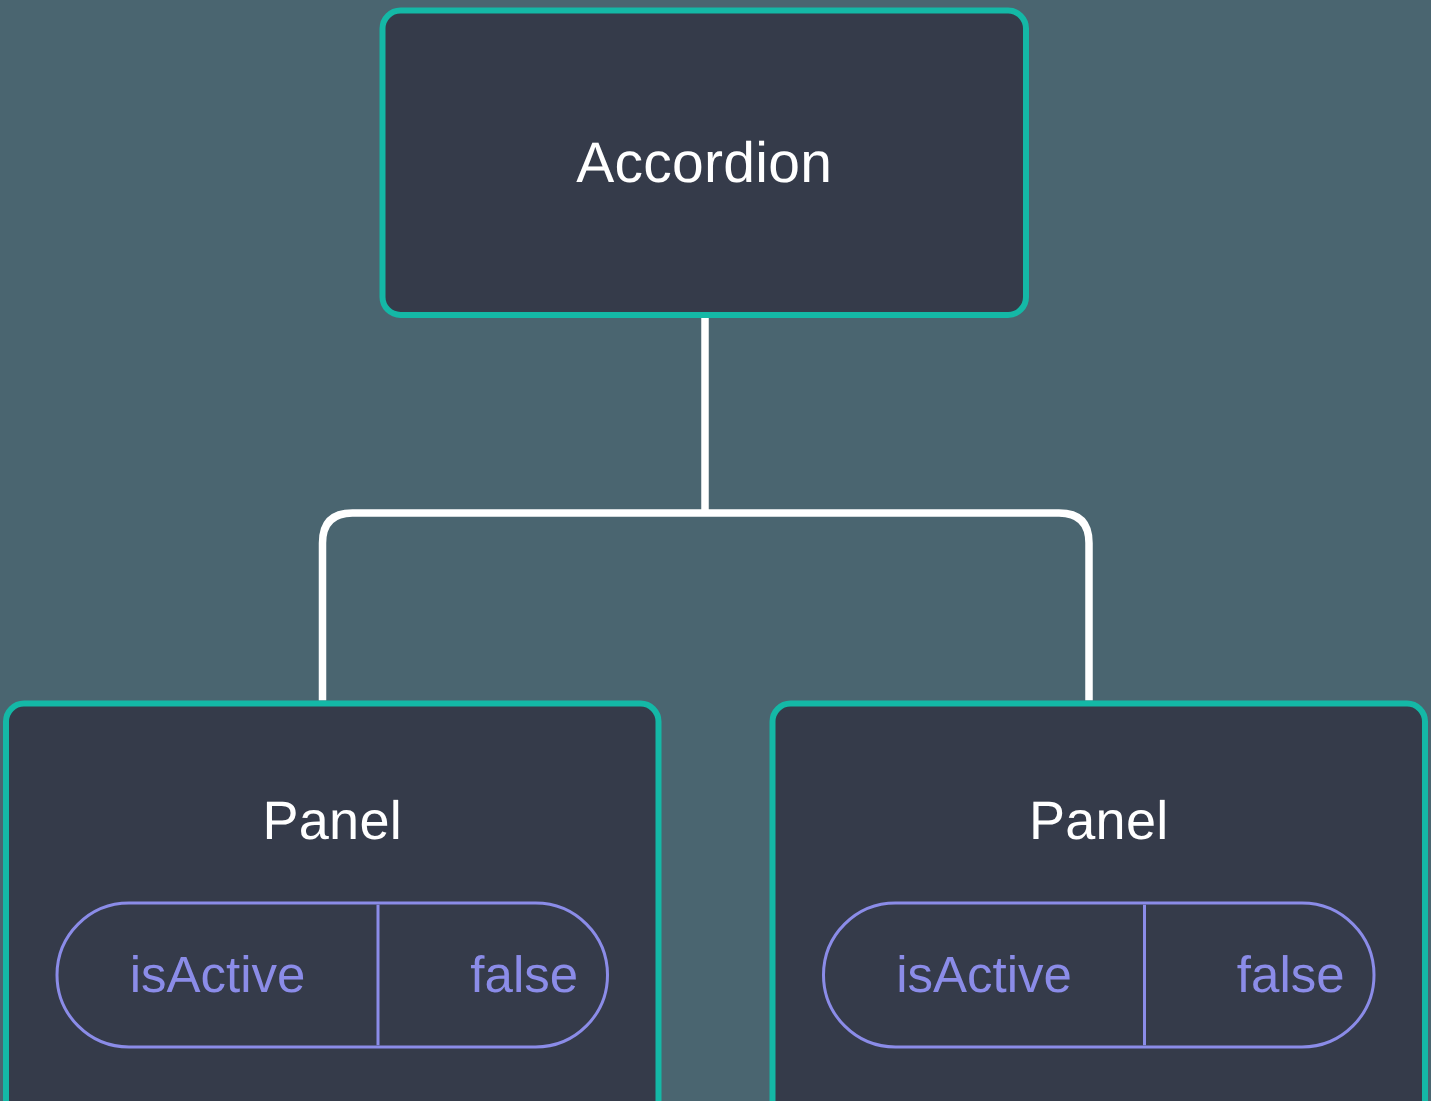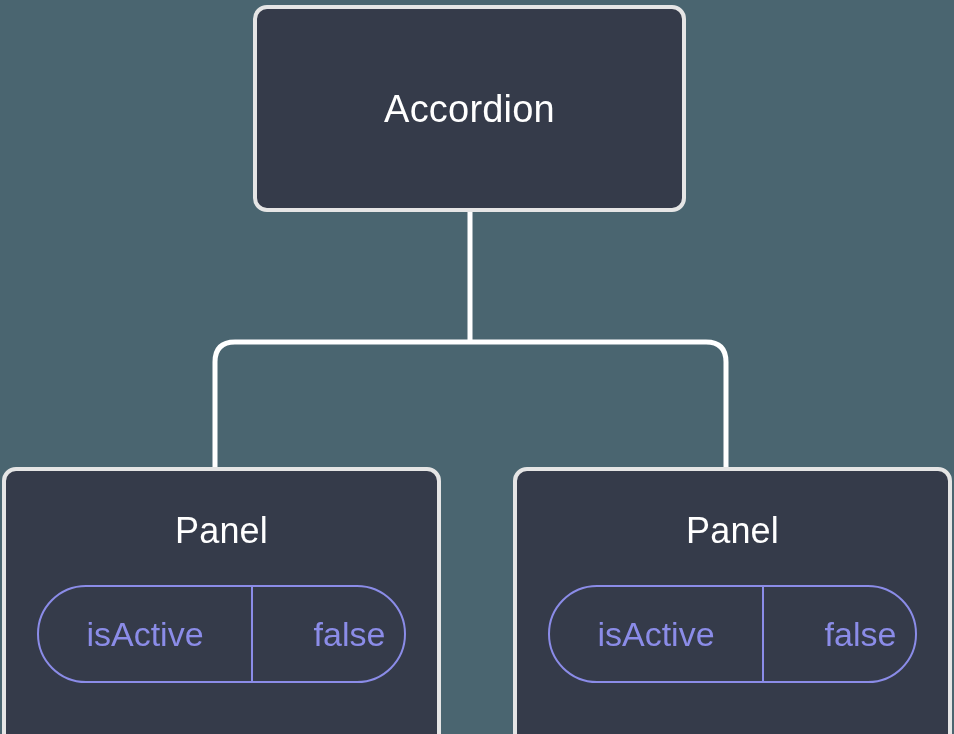--- a/index.html
+++ b/index.html
@@ -31,21 +31,21 @@
     width:954px;
     height:734px;
     z-index:1;
     pointer-events:none;
   }
 
   
   .node {
     position:absolute;
     background:#353b4a;
-    border:4px solid #e5e5e5;
+    border:4px solid #14b8a6;
     border-radius:14px;
     z-index:2;
     display:flex;
     flex-direction:column;
     align-items:center;
   }
 
   .node-root {
     left:253px;
     top:5px;
@@ -66,21 +66,21 @@
 
   .node-title {
     color:#ffffff;
     font-size:38px;
     font-weight:400;
     line-height:1;
     letter-spacing:0.2px;
     white-space:nowrap;
   }
 
-  .node-leaf .node-title { font-size:36px; }
+  .node-leaf .node-title { font-size:36px;margin-top:16px; }
 
   
   .pill {
     margin-top:36px;
     height:98px;
     width:369px;
     border:2px solid #8b8ce8;
     border-radius:49px;
     display:flex;
     align-items:stretch;

